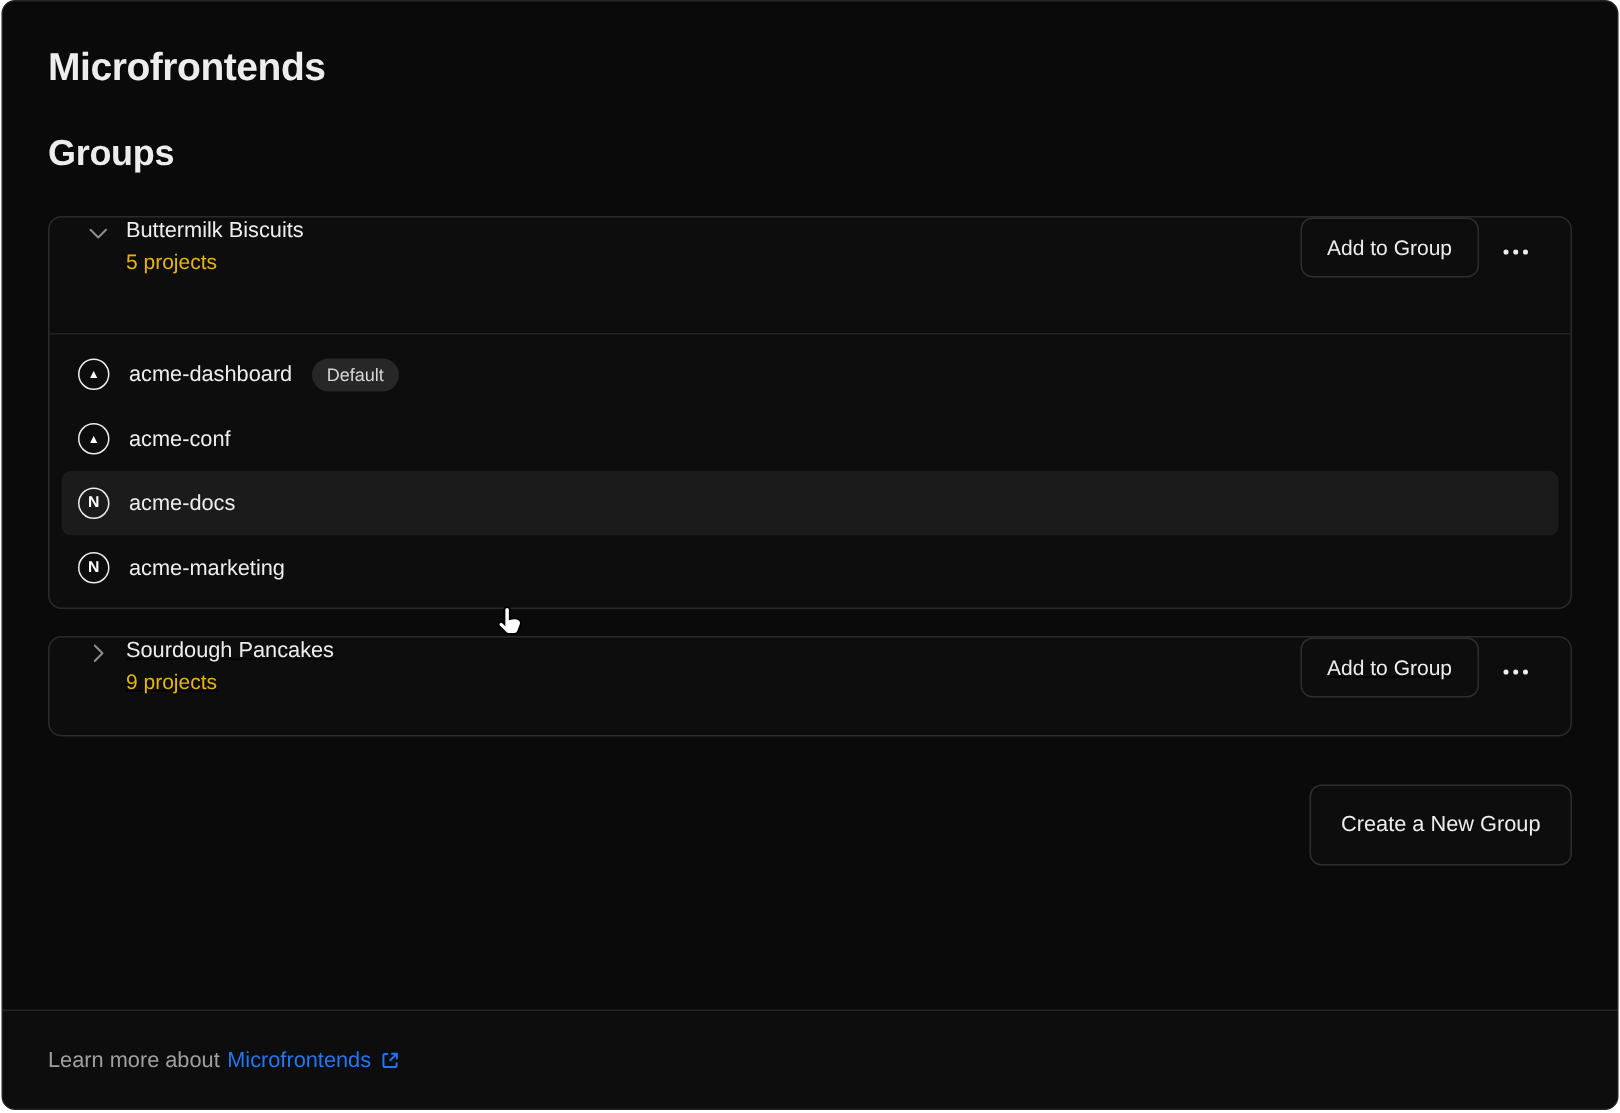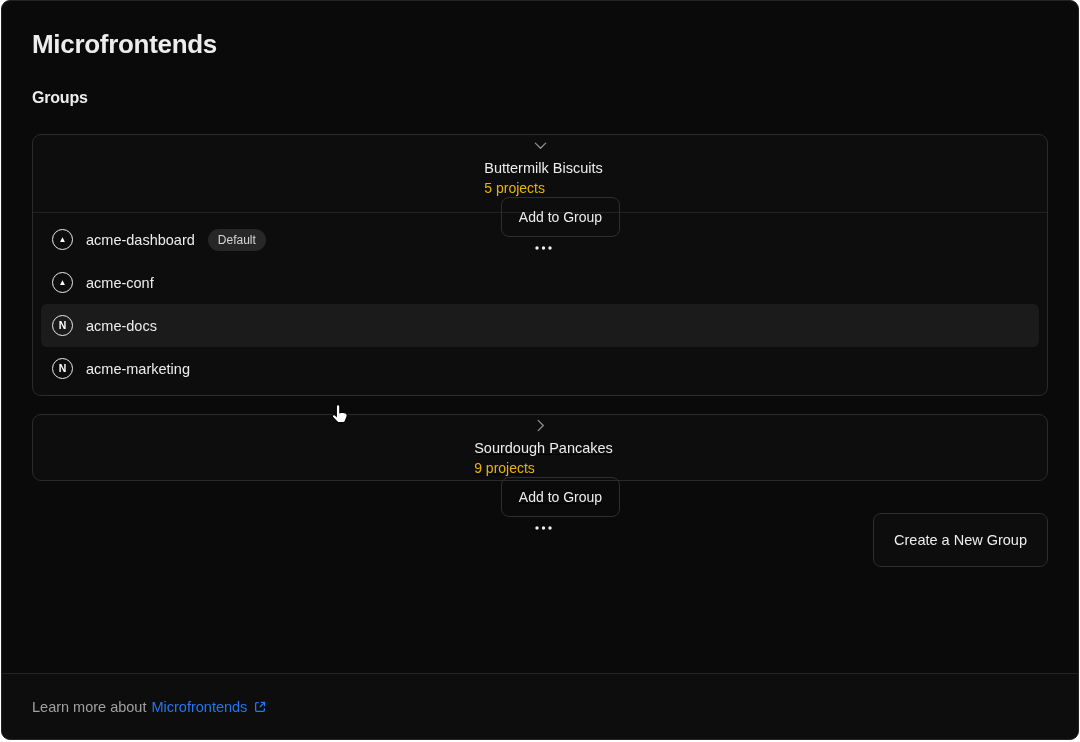--- a/index.html
+++ b/index.html
@@ -6,28 +6,28 @@
   body{font-family:"Liberation Sans","DejaVu Sans",sans-serif;-webkit-font-smoothing:antialiased;}
   .page{
     position:relative;width:1078px;height:740px;margin:0 auto;
     background:#0a0a0a;border:1px solid #242424;border-radius:9px;
     overflow:hidden;box-sizing:border-box;
   }
   .content{padding:28px 30px 0 30px;}
   .page-title{margin:0;font-size:26px;font-weight:700;color:#ededed;letter-spacing:-0.3px;}
   .desc{margin:33px 0 0 0;max-width:968px;font-size:14.5px;line-height:25px;color:#a0a0a0;}
   .desc .bold{color:#ededed;font-weight:700;}
-  .groups-heading{margin:29px 0 0 0;font-size:16px;font-weight:700;color:#ededed;letter-spacing:-0.2px;}
+  .groups-heading{margin:29px 0 0 0;font-size:24px;font-weight:700;color:#ededed;letter-spacing:-0.2px;}
 
   .group-card{
     margin-top:27px;background:#0d0d0d;border:1px solid #2b2b2b;border-radius:9px;
     box-sizing:border-box;
   }
   .group-card.collapsed{margin-top:18px;text-decoration:underline;}
-  .group-header{display:flex;align-items:center;height:77px;padding:0 20px;box-sizing:border-box;flex-direction:column;}
+  .group-header{display:flex;height:77px;padding:0 20px;box-sizing:border-box;}
   .group-card.collapsed .group-header{height:65px;}
   .chevron-btn{
     width:24px;height:24px;display:flex;align-items:center;justify-content:center;
     background:none;border:none;padding:0;cursor:pointer;color:#8f8f8f;flex:0 0 auto;
   }
   .group-titles{margin-left:7px;display:flex;flex-direction:column;gap:3px;}
   .group-name{font-size:14.5px;font-weight:500;color:#ededed;line-height:18px;}
   .group-count{font-size:14px;color:#eab308;line-height:17px;}
   .spacer{flex:1;}
   .btn{

